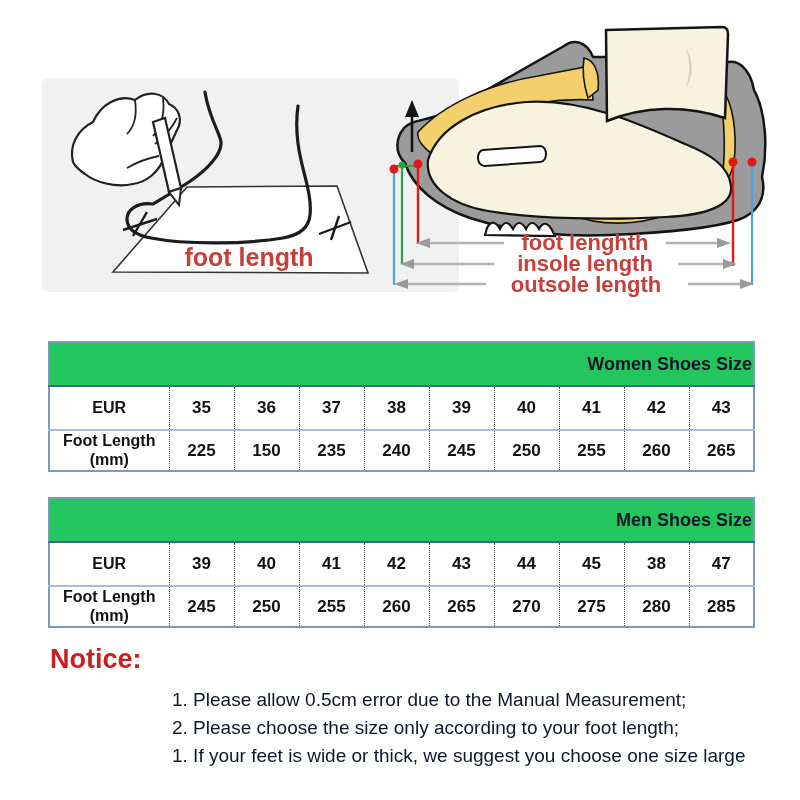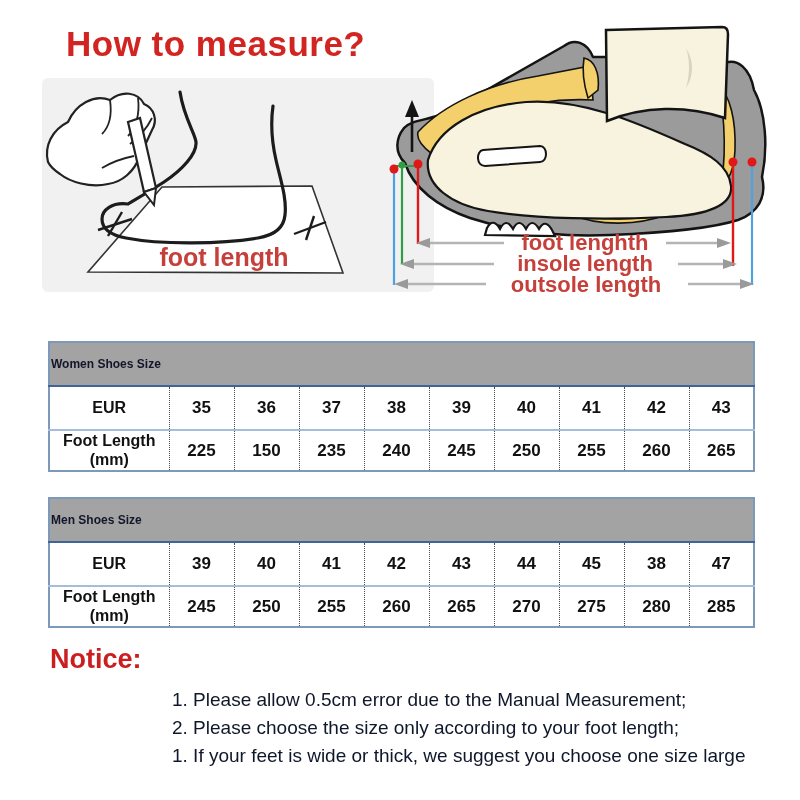--- a/index.html
+++ b/index.html
@@ -8,35 +8,35 @@
     font-family:"Liberation Sans",sans-serif;
   }
   
   #main-title{
     position:absolute;left:66px;top:24px;
     font-size:35px;font-weight:bold;color:#d22420;letter-spacing:.5px;
   }
   
   #measure-panel{
     position:absolute;left:42px;top:78px;width:392px;height:214px;
-    background:#f1f1f1;border-radius:6px;
+    background:#f1f1f1;border-radius:6px;padding-left:25px;
   }
   
   #shoe-diagram{position:absolute;left:388px;top:0;width:412px;height:300px;}
   
   .size-table-wrap{position:absolute;left:48px;width:707px;}
   #women-table-wrap{top:341px;}
   #men-table-wrap{top:497px;border-radius:31px;}
   table.size-table{
     width:707px;table-layout:fixed;border-collapse:collapse;
     border:2px solid #7c99b9;background:#fff;
   }
   table.size-table th.t-title{
-    height:40px;background:#a3a3a3;color:#131629;
-    font-size:12px;font-weight:bold;text-align:left;
+    height:40px;background:#22c55e;color:#131629;
+    font-size:18px;font-weight:bold;text-align:right;
     border-bottom:2px solid #3f6597;
   }
   table.size-table td{
     text-align:center;vertical-align:middle;color:#111;
     font-weight:bold;font-size:17px;
     border-left:1.5px dotted #4a4a4a;
   }
   table.size-table td:first-child{border-left:none;}
   table.size-table tr.r1 td{height:40px;border-bottom:2px solid #a6bcda;}
   table.size-table tr.r2 td{height:37px;}
@@ -51,21 +51,20 @@
     font-size:19px;color:#0f172a;line-height:28px;white-space:nowrap;
   }
   
   text.red-label{font-family:"Liberation Sans",sans-serif;font-weight:bold;fill:#c5403a;}
 </style>
 </head>
 <body>
 
 <div id="page">
 
-  <div id="main-title">How to measure?</div>
 
   <div id="measure-panel">
     <svg width="348" height="214" viewBox="0 0 348 214">
 
       <polygon points="120,109 270,108 301,195 46,194" fill="#ffffff" stroke="#333333" stroke-width="1.6"></polygon>
 
       <path d="M138,14 C142,40 153,55 154,64 C155,76 140,92 122,104 C108,113 96,120 86,126
                C70,124 60,132 60,141 C60,150 68,157 84,160
                C120,167 180,166 216,160
                C234,157 242,148 243,137 C245,120 238,100 234,82

